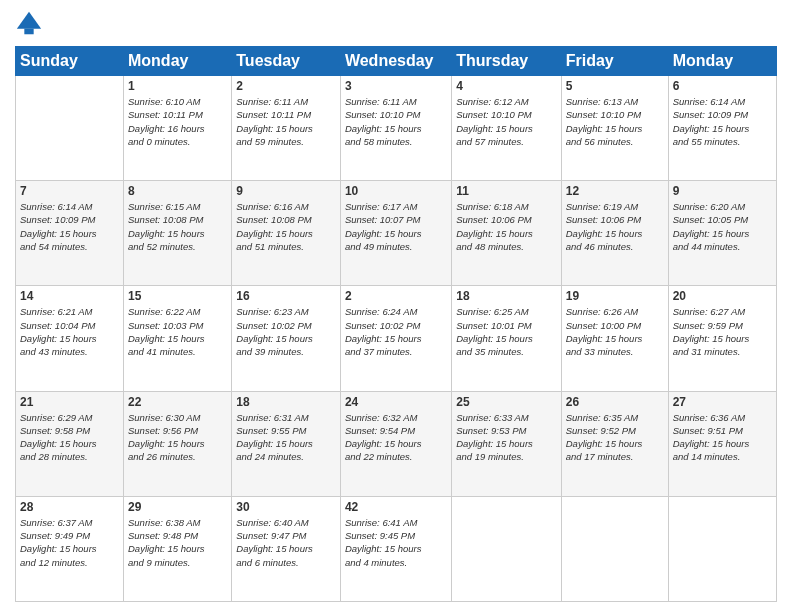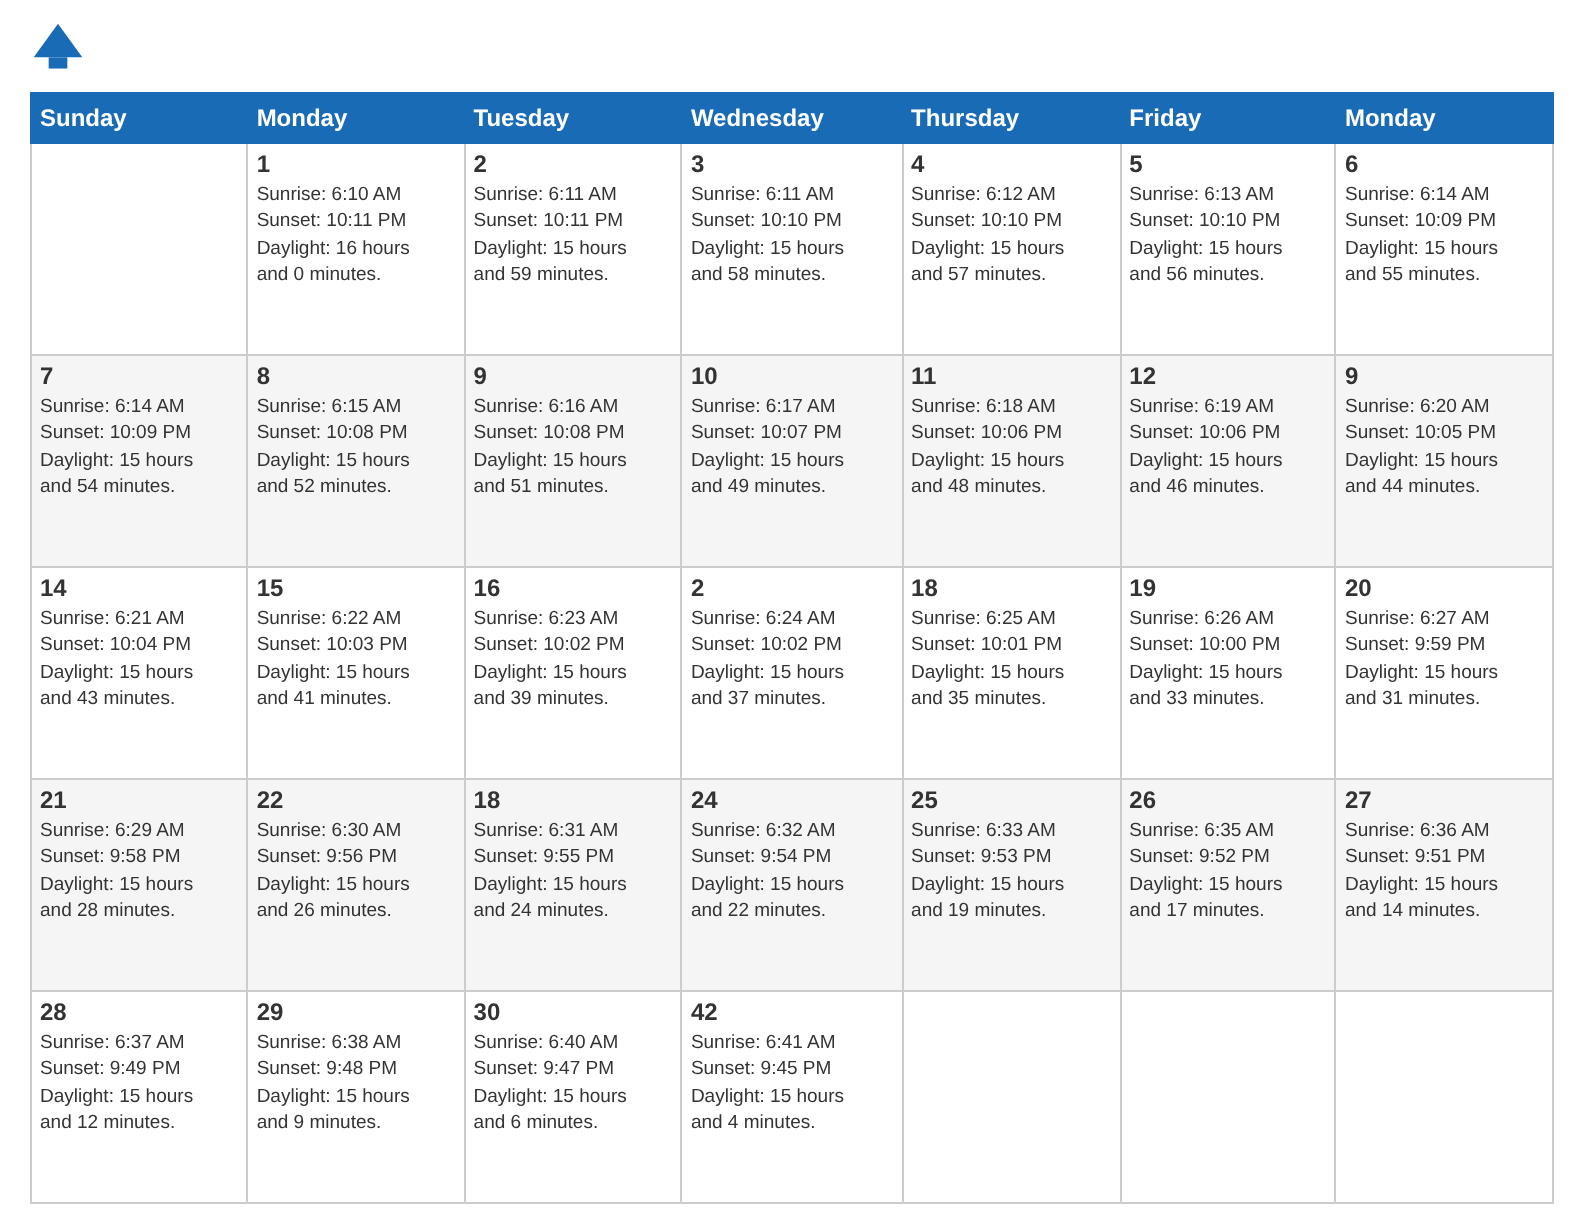--- a/index.html
+++ b/index.html
@@ -63,21 +63,21 @@
       flex: 1;
       border-collapse: collapse;
       width: 100%;
       font-size: 10px;
     }
     .calendar th {
       background: #1a6bb5;
       color: #fff;
       padding: 5px 4px;
       text-align: left;
-      font-size: 12px;
+      font-size: 16px;
       font-weight: bold;
       border: 1px solid #1a6bb5;
     }
     .calendar td {
       border: 1px solid #ccc;
       padding: 3px 4px;
       vertical-align: top;
       width: 113px;
       min-height: 80px;
       background: #fff;
@@ -89,20 +89,21 @@
       font-size: 12px;
       font-weight: bold;
       color: #333;
       display: block;
       margin-bottom: 2px;
     }
     .day-info {
       color: #333;
       font-size: 9.5px;
       line-height: 1.4;
+      font-style: italic;
     }
     .empty-cell {
       background: #fff !important;
     }
   </style>
 </head>
 <body>
 
 <div class="page">
   <div class="header">

